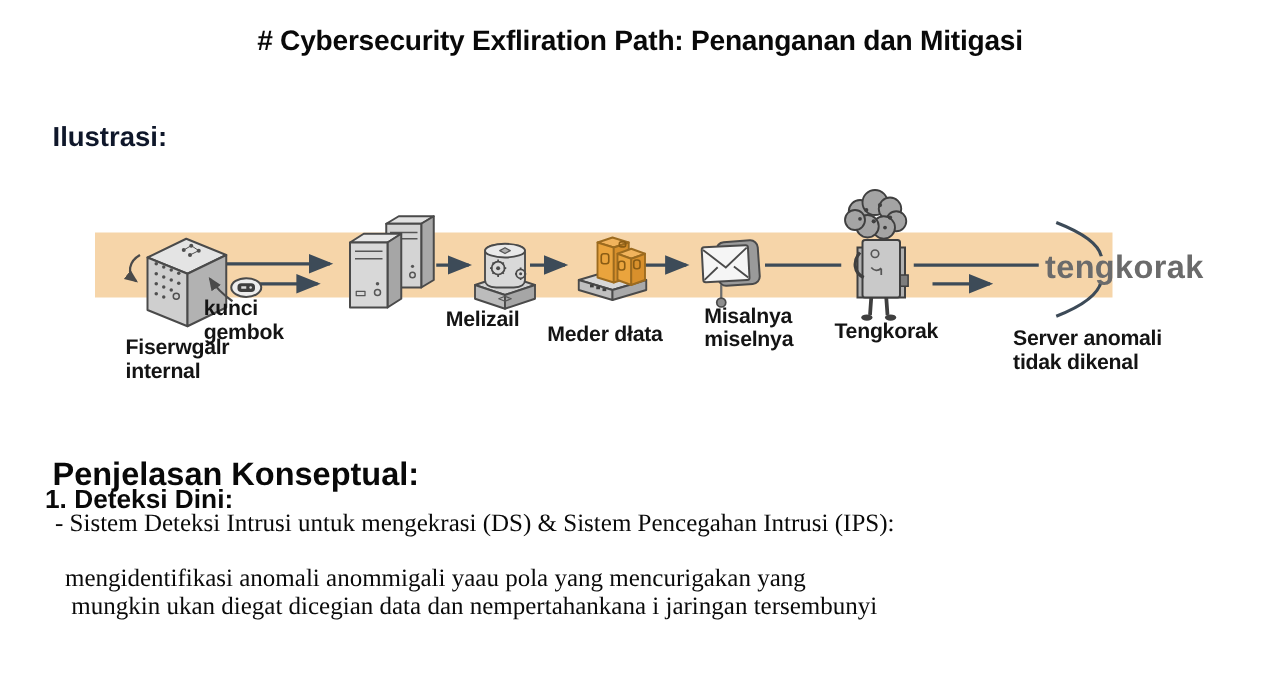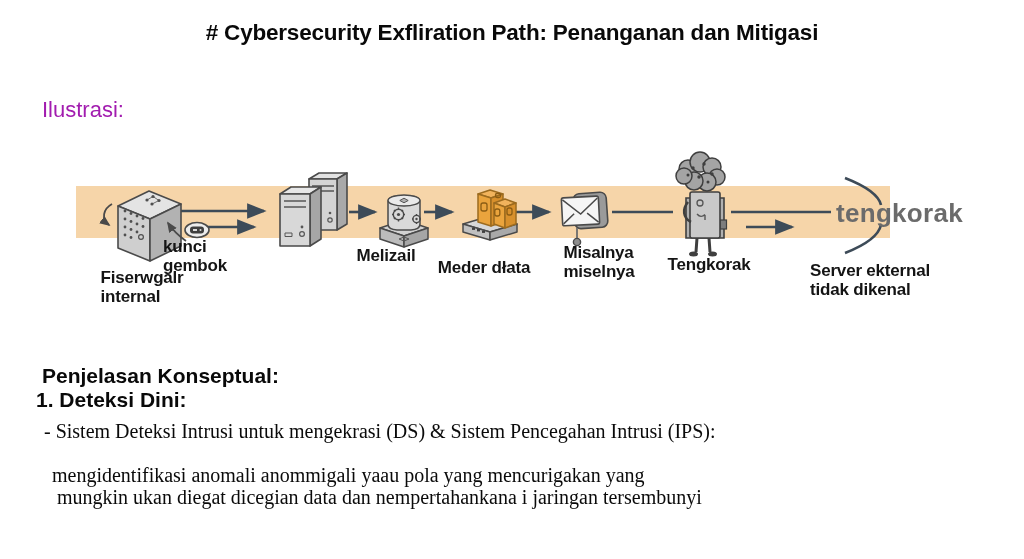--- a/index.html
+++ b/index.html
@@ -1,37 +1,37 @@
 <!DOCTYPE html>
 <html><head>
 <meta charset="utf-8">
 <style>
   html,body{margin:0;padding:0;background:#fff;}
   .page{position:relative;width:1024px;height:559px;background:#ffffff;overflow:hidden;
         font-family:"Liberation Sans",sans-serif;color:#0a0a0a;}
   .abs{position:absolute;}
   .title{top:20px;left:0;width:100%;text-align:center;
          font-size:22.5px;font-weight:600;letter-spacing:-0.2px;color:#090909;}
-  .ilu{left:42px;top:97px;font-size:22px;font-weight:400;color:#a21caf;}
+  .ilu{left:42px;top:97px;font-size:22px;font-weight:700;color:#0f172a;}
   .band{left:76px;top:186px;width:814px;height:52px;background:#f6d5a9;}
   .diagram-svg{left:0;top:150px;width:1024px;height:180px;}
   .lbl{transform:translateX(-50%);text-align:left;font-size:17px;font-weight:600;
        line-height:1.12;white-space:pre-line;color:#141414;letter-spacing:-0.2px;}
   .lbl-kunci{left:195px;top:237px;}
   .lbl-firewall{left:142px;top:268px;}
   .lbl-nodes{left:305px;top:255px;}
   .lbl-malware{left:386px;top:246px;}
   .lbl-data{left:484px;top:258px;}
   .lbl-email{left:599px;top:243px;}
   .lbl-attacker{left:709px;top:255px;}
   .lbl-external{left:870px;top:261px;}
   .tk{left:836px;top:198px;font-size:26px;font-weight:700;color:#6b6b6b;letter-spacing:0.3px;}
-  .h1{left:42px;top:364px;font-size:21px;font-weight:700;color:#090909;}
+  .h1{left:42px;top:364px;font-size:26px;font-weight:700;color:#090909;}
   .h2{left:36px;top:388px;font-size:21px;font-weight:700;color:#090909;}
-  .serif{font-family:"Liberation Serif",serif;font-size:20px;color:#0a0a0a;white-space:nowrap;margin-top:12px;}
+  .serif{font-family:"Liberation Serif",serif;font-size:20px;color:#0a0a0a;white-space:nowrap;}
   .ln0{left:44px;top:408px;}
   .ln1{left:52px;top:430px;}
   .ln2{left:52px;top:452px;}
   .ln3{left:57px;top:474px;}
 </style>
 </head>
 <body>
 
 <div class="page">
 
@@ -205,21 +205,21 @@
 
   <div class="abs lbl lbl-firewall">Fiserwgalr
 internal</div>
   <div class="abs lbl lbl-kunci">kunci
 gembok</div>
   <div class="abs lbl lbl-malware">Melizail</div>
   <div class="abs lbl lbl-data">Meder dłata</div>
   <div class="abs lbl lbl-email">Misalnya
 miselnya</div>
   <div class="abs lbl lbl-attacker">Tengkorak</div>
-  <div class="abs lbl lbl-external">Server ekternal
+  <div class="abs lbl lbl-external">Server anomali
 tidak dikenal</div>
   <div class="abs tk">tengkorak</div>
 
   <div class="abs h1">Penjelasan Konseptual:</div>
   <div class="abs h2">1. Deteksi Dini:</div>
   <div class="abs serif ln0">-  Sistem Deteksi Intrusi untuk  mengekrasi (DS) &amp; Sistem Pencegahan Intrusi (IPS):</div>
   <div class="abs serif ln3">mungkin ukan diegat dicegian data dan nempertahankana i jaringan tersembunyi</div>
   <div class="abs serif ln2">mengidentifikasi anomali anommigali yaau pola yang mencurigakan yang</div>
 
 </div>

